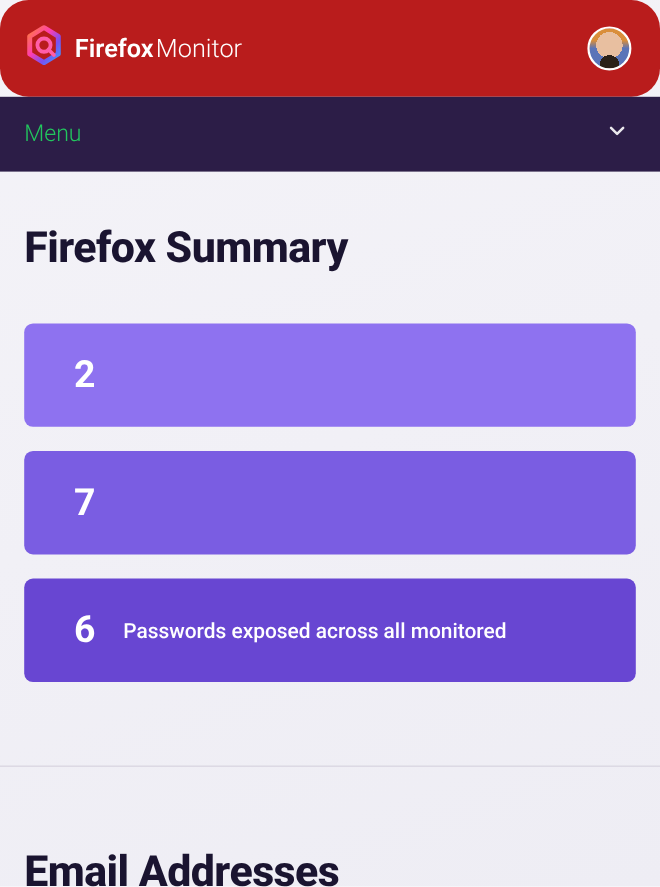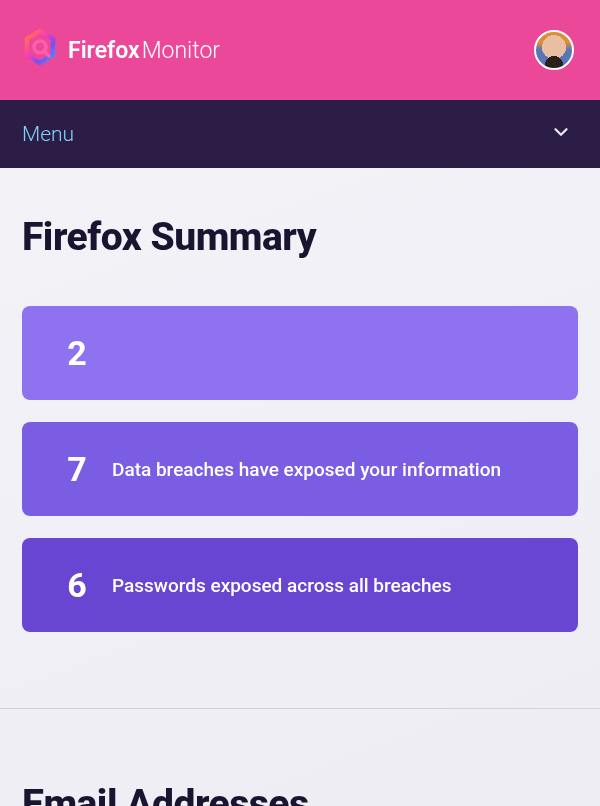--- a/index.html
+++ b/index.html
@@ -3,26 +3,27 @@
 <meta charset="utf-8">
 <style>
   * { box-sizing: border-box; margin: 0; padding: 0; }
   html, body { width: 600px; height: 806px; overflow: hidden; }
   body {
     font-family: -apple-system, BlinkMacSystemFont, "Segoe UI", Roboto, Helvetica, Arial, sans-serif;
     background: linear-gradient(160deg, #f4f3f8 0%, #eeedf4 100%);
     color: #1a1a2e;
   }
   .topbar {
-    background: #ec4899;
-    height: 100px;
+    background: #b91c1c;
+    height: 88px;
     display: flex;
     align-items: center;
     justify-content: space-between;
     padding: 0 26px 0 22px;
+    border-radius: 26px;
   }
   .brand {
     display: flex;
     align-items: center;
     gap: 10px;
     color: #fff;
     font-size: 23px;
     font-weight: 600;
   }
   .brand .thin { font-weight: 300; margin-left: 2px; }
@@ -34,21 +35,21 @@
       linear-gradient(180deg, #d98e3a 0 30%, #5a74b8 50% 100%);
     border: 2px solid #fff;
   }
   .menubar {
     background: #2c1d47;
     height: 68px;
     display: flex;
     align-items: center;
     justify-content: space-between;
     padding: 0 28px 0 22px;
-    color: #7dd3fc;
+    color: #22c55e;
     font-size: 21px;
     font-weight: 300;
     cursor: pointer;
   }
   .chev { opacity: .9; }
   .content { padding: 46px 22px 0 22px; }
   h1.page-title {
     font-size: 39px;
     font-weight: 800;
     letter-spacing: -0.5px;
@@ -126,24 +127,23 @@
 </div>
 
 <div class="content">
   <h1 class="page-title">Firefox Summary</h1>
   <div class="cards">
     <div class="card c0">
       <div class="num">2</div>
     </div>
     <div class="card c1">
       <div class="num">7</div>
-      <div class="label">Data breaches have exposed your information</div>
     </div>
     <div class="card c2">
       <div class="num">6</div>
-      <div class="label">Passwords exposed across all breaches</div>
+      <div class="label">Passwords exposed across all monitored</div>
     </div>
   </div>
 </div>
 
 <div class="section2">
   <h1 class="section-title">Email Addresses</h1>
 </div>
 
 </body></html>

